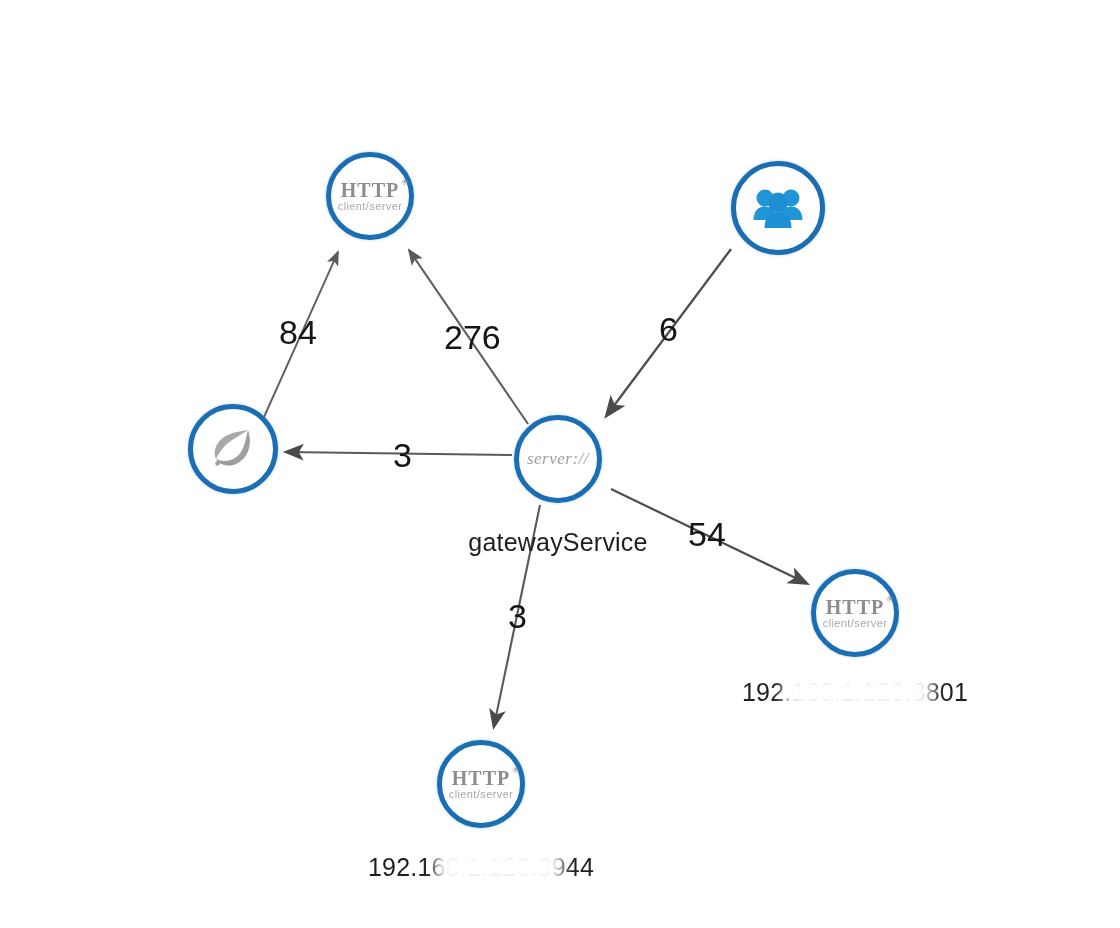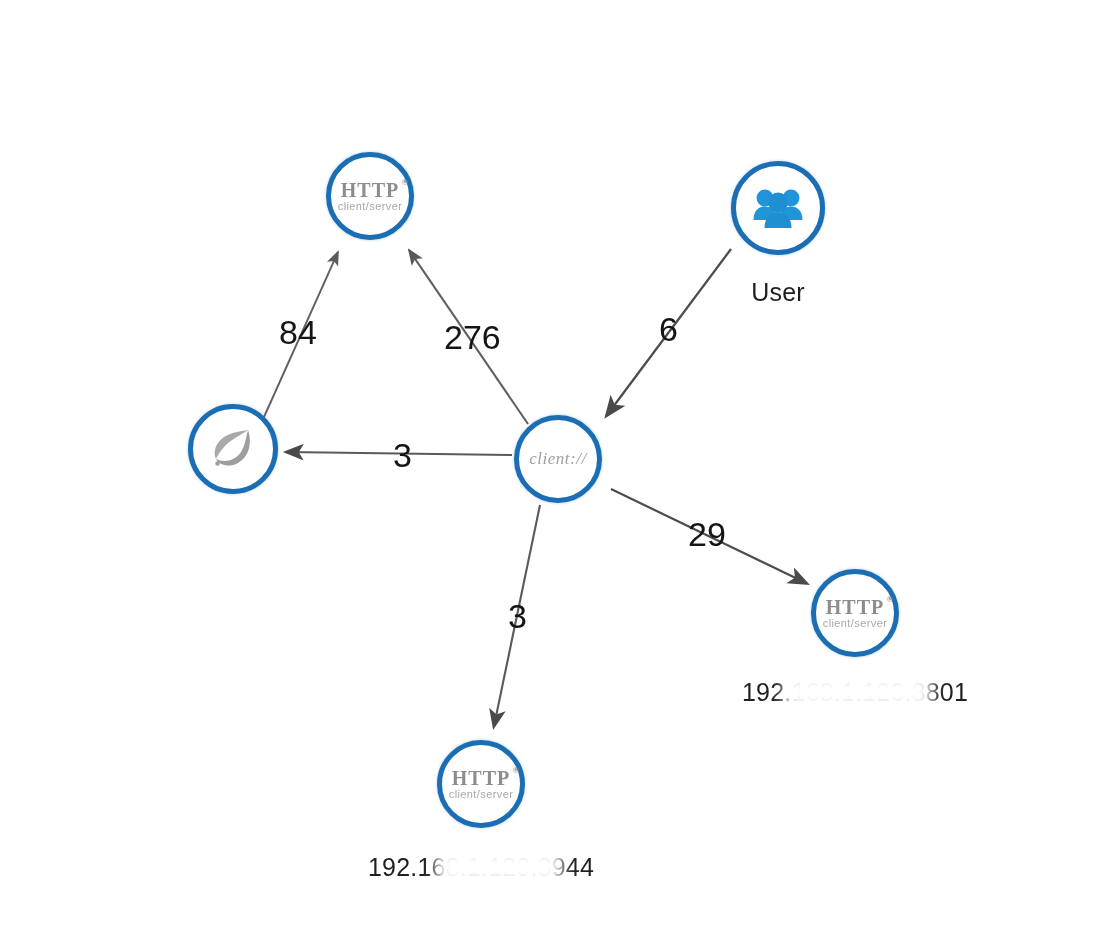--- a/index.html
+++ b/index.html
@@ -140,33 +140,33 @@
   <div class="node node-ring" style="left:731px; top:161px; width:94px; height:94px;">
     <svg width="54" height="46" viewBox="0 0 54 46">
       <circle cx="14" cy="13" r="8.5" fill="#2095d8"></circle>
       <path d="M2.5 35 C2.5 25.5 8 21.5 14 21.5 C20 21.5 25.5 25.5 25.5 35 Z" fill="#2095d8"></path>
       <circle cx="40" cy="13" r="8.5" fill="#2095d8"></circle>
       <path d="M28.5 35 C28.5 25.5 34 21.5 40 21.5 C46 21.5 51.5 25.5 51.5 35 Z" fill="#2095d8"></path>
       <circle cx="27" cy="17.5" r="10" fill="#1f8fd4"></circle>
       <path d="M13.5 43 C13.5 31.5 20 27 27 27 C34 27 40.5 31.5 40.5 43 Z" fill="#1f8fd4"></path>
     </svg>
   </div>
-  <div class="node-label" style="left:678px; top:278px; width:200px;">User</div>
 
   <div class="node node-ring" style="left:188px; top:404px; width:90px; height:90px;">
     <svg width="50" height="46" viewBox="0 0 50 46">
       <path d="M40 4 C44 16 42 30 30 37 C21 42 11 39 8 33 C16 37 27 35 33 26 C37 20 38 11 40 4 Z" fill="#9e9e9e"></path>
       <path d="M8 33 C5 27 7 17 16 11 C23 6.5 33 5 40 4 C31 10 22 14 16 21 C12 25.5 9.5 29.5 8 33 Z" fill="#a9a9a9"></path>
       <circle cx="9.5" cy="37.5" r="2.2" fill="#9e9e9e"></circle>
     </svg>
   </div>
 
   <div class="node node-ring" style="left:514px; top:415px; width:88px; height:88px;">
-    <div class="jetty-glyph">client://</div>
+    <div class="jetty-glyph">server://</div>
   </div>
+  <div class="node-label" style="left:438px; top:528px; width:240px;">gatewayService</div>
 
   <div class="node node-ring" style="left:811px; top:569px; width:88px; height:88px;">
     <div class="http-glyph">
       <div class="http-main"><span>HTTP</span><sup>®</sup></div>
       <div class="http-sub">client/server</div>
     </div>
   </div>
   <div class="node-label" style="left:705px; top:678px; width:300px;">
     <span class="label-wrap">
       <span>192.168.1.126:8801</span>
@@ -184,16 +184,16 @@
     <span class="label-wrap">
       <span>192.168.1.120:8944</span>
       <span class="blur-mask" style="left:68px; top:-4px; width:126px; height:36px;"></span>
     </span>
   </div>
 
   <div class="edge-label" style="left:279px; top:313px;">84</div>
   <div class="edge-label" style="left:444px; top:318px;">276</div>
   <div class="edge-label" style="left:659px; top:310px;">6</div>
   <div class="edge-label" style="left:393px; top:436px;">3</div>
-  <div class="edge-label" style="left:688px; top:515px;">29</div>
+  <div class="edge-label" style="left:688px; top:515px;">54</div>
   <div class="edge-label" style="left:508px; top:597px;">3</div>
 
 </div>
 
 </body></html>

